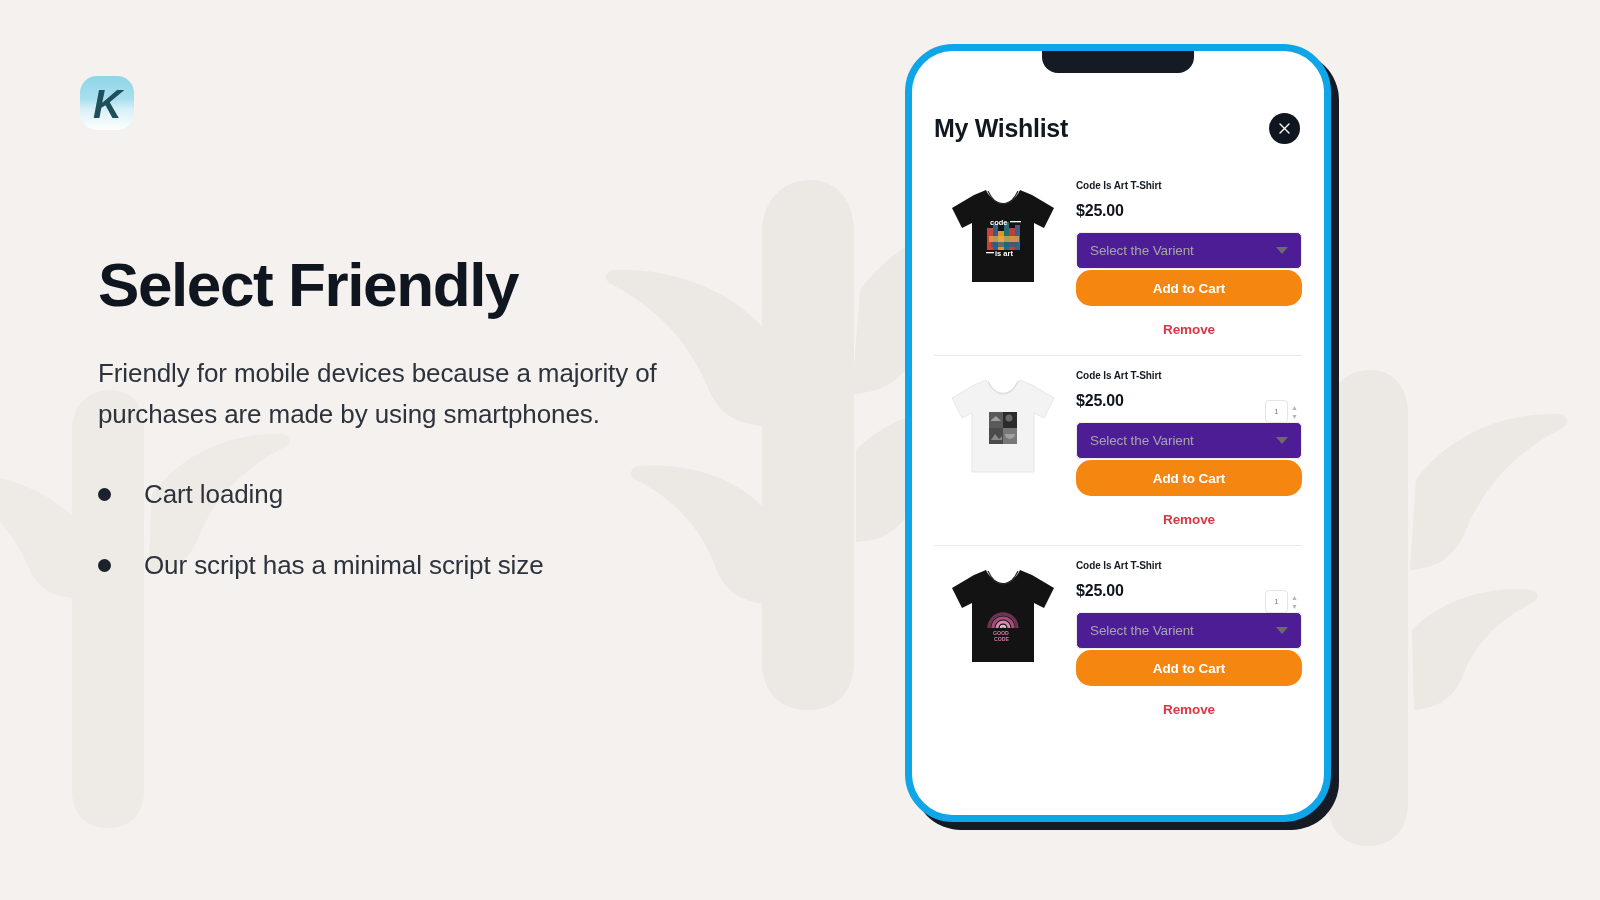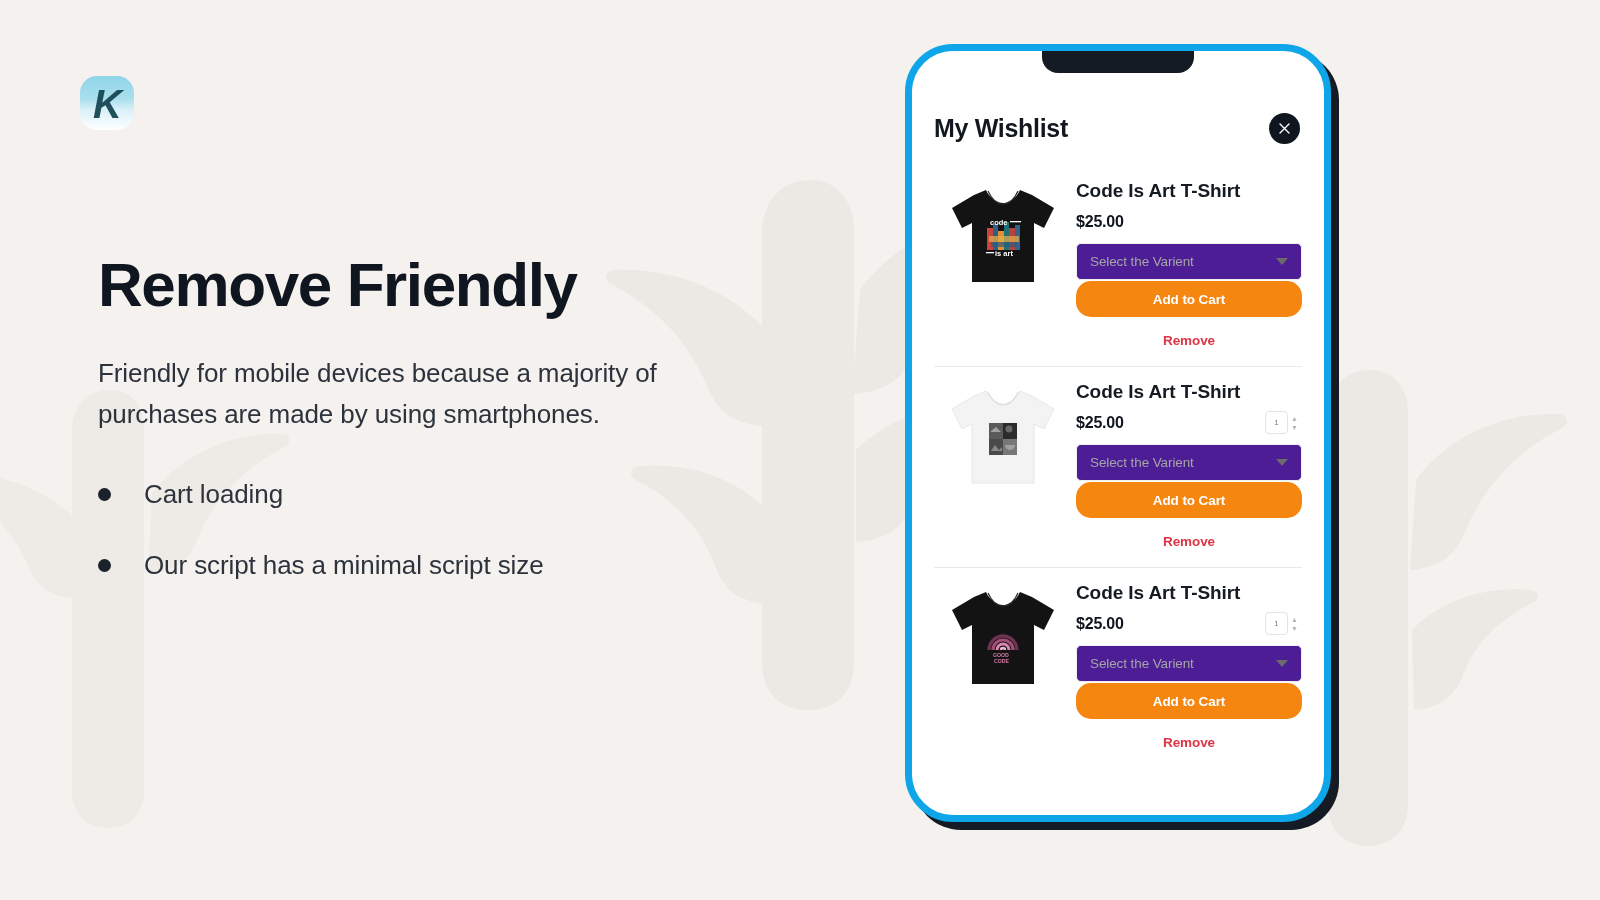--- a/index.html
+++ b/index.html
@@ -198,21 +198,21 @@
     justify-content: center;
     padding-top: 4px;
   }
   .info-col {
     flex: 1 1 auto;
     min-width: 0;
     padding-left: 4px;
   }
 
   .prod-name {
-    font-size: 19px;
+    font-size: 10px;
     font-weight: bold;
     color: #151b23;
     letter-spacing: -0.1px;
   }
   .prod-price {
     font-size: 16px;
     font-weight: bold;
     color: #10161f;
     margin-top: 11px;
     letter-spacing: -0.2px;
@@ -339,21 +339,21 @@
   </svg>
 </div>
 
 <div class="logo-wrap">
   <div class="logo-tile">
     <div class="logo-letter">K</div>
   </div>
 </div>
 
 <div class="copy">
-  <h1 class="headline">Remove Friendly</h1>
+  <h1 class="headline">Select Friendly</h1>
   <p class="subcopy">Friendly for mobile devices because a majority of purchases are made by using smartphones.</p>
   <ul class="bullets">
     <li class="bullet-row">
       <span class="bullet-dot"></span>
       <span class="bullet-text">Cart loading</span>
     </li>
     <li class="bullet-row">
       <span class="bullet-dot"></span>
       <span class="bullet-text">Our script has a minimal script size</span>
     </li>

